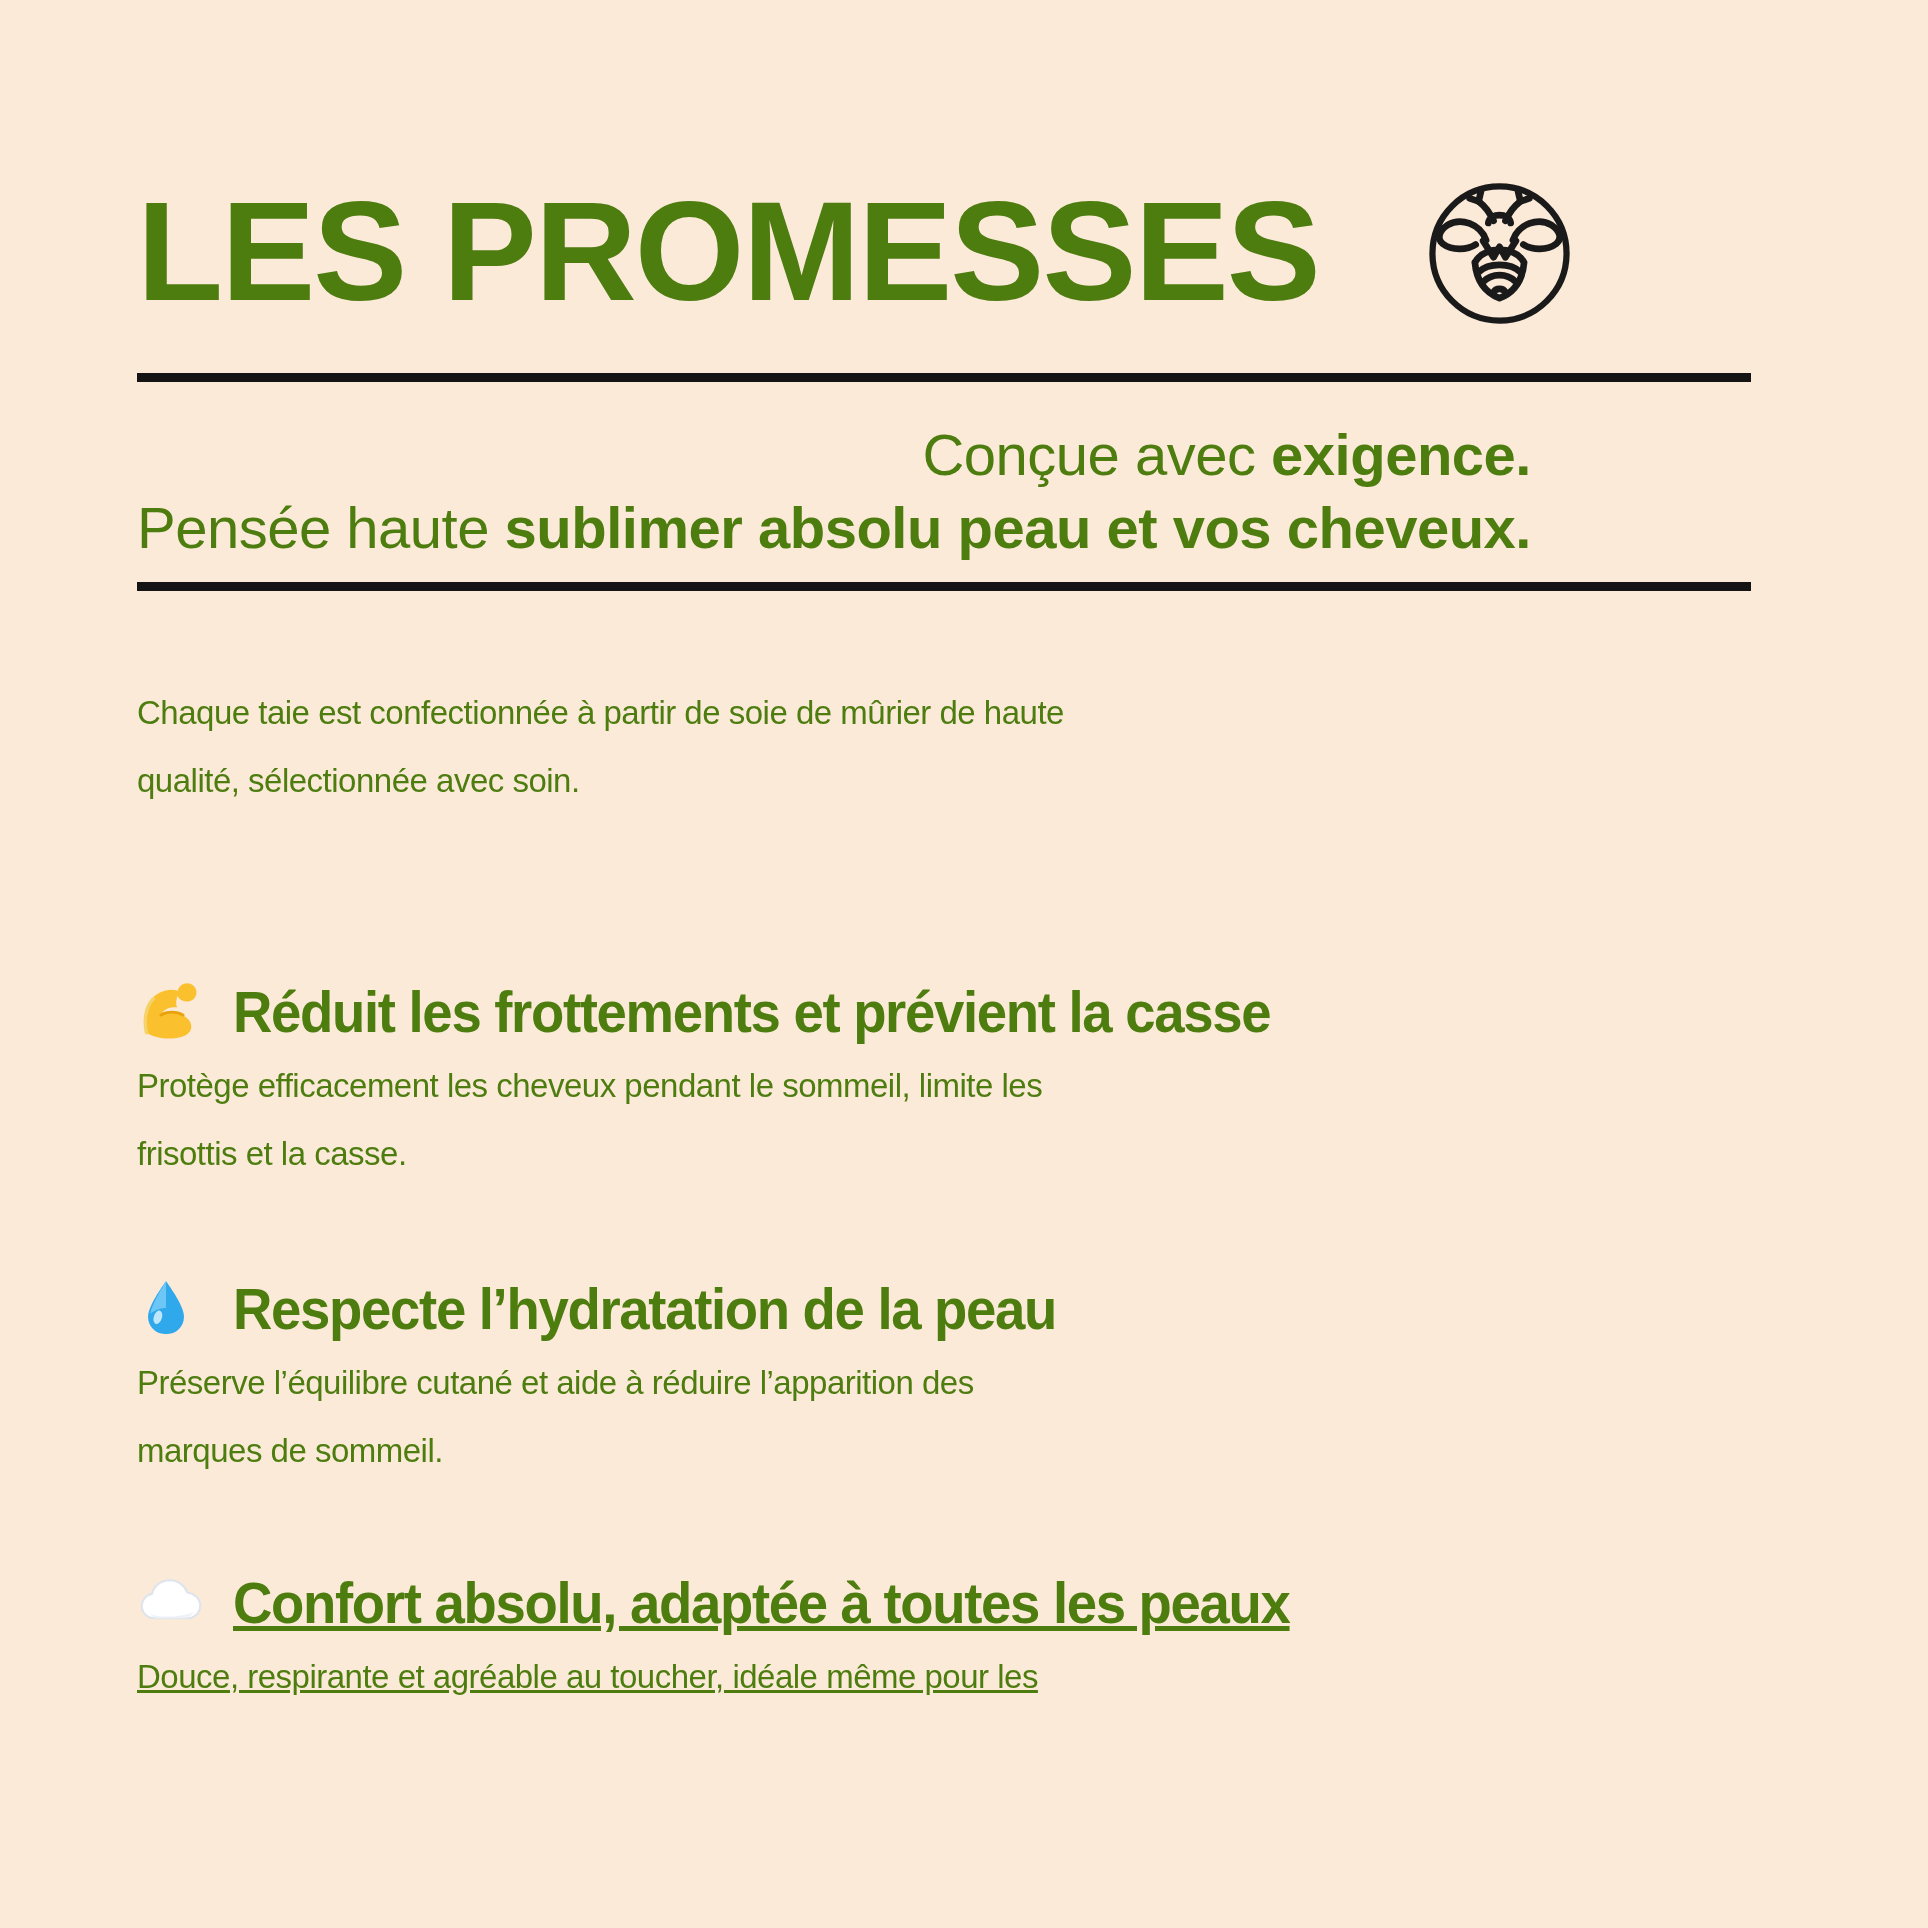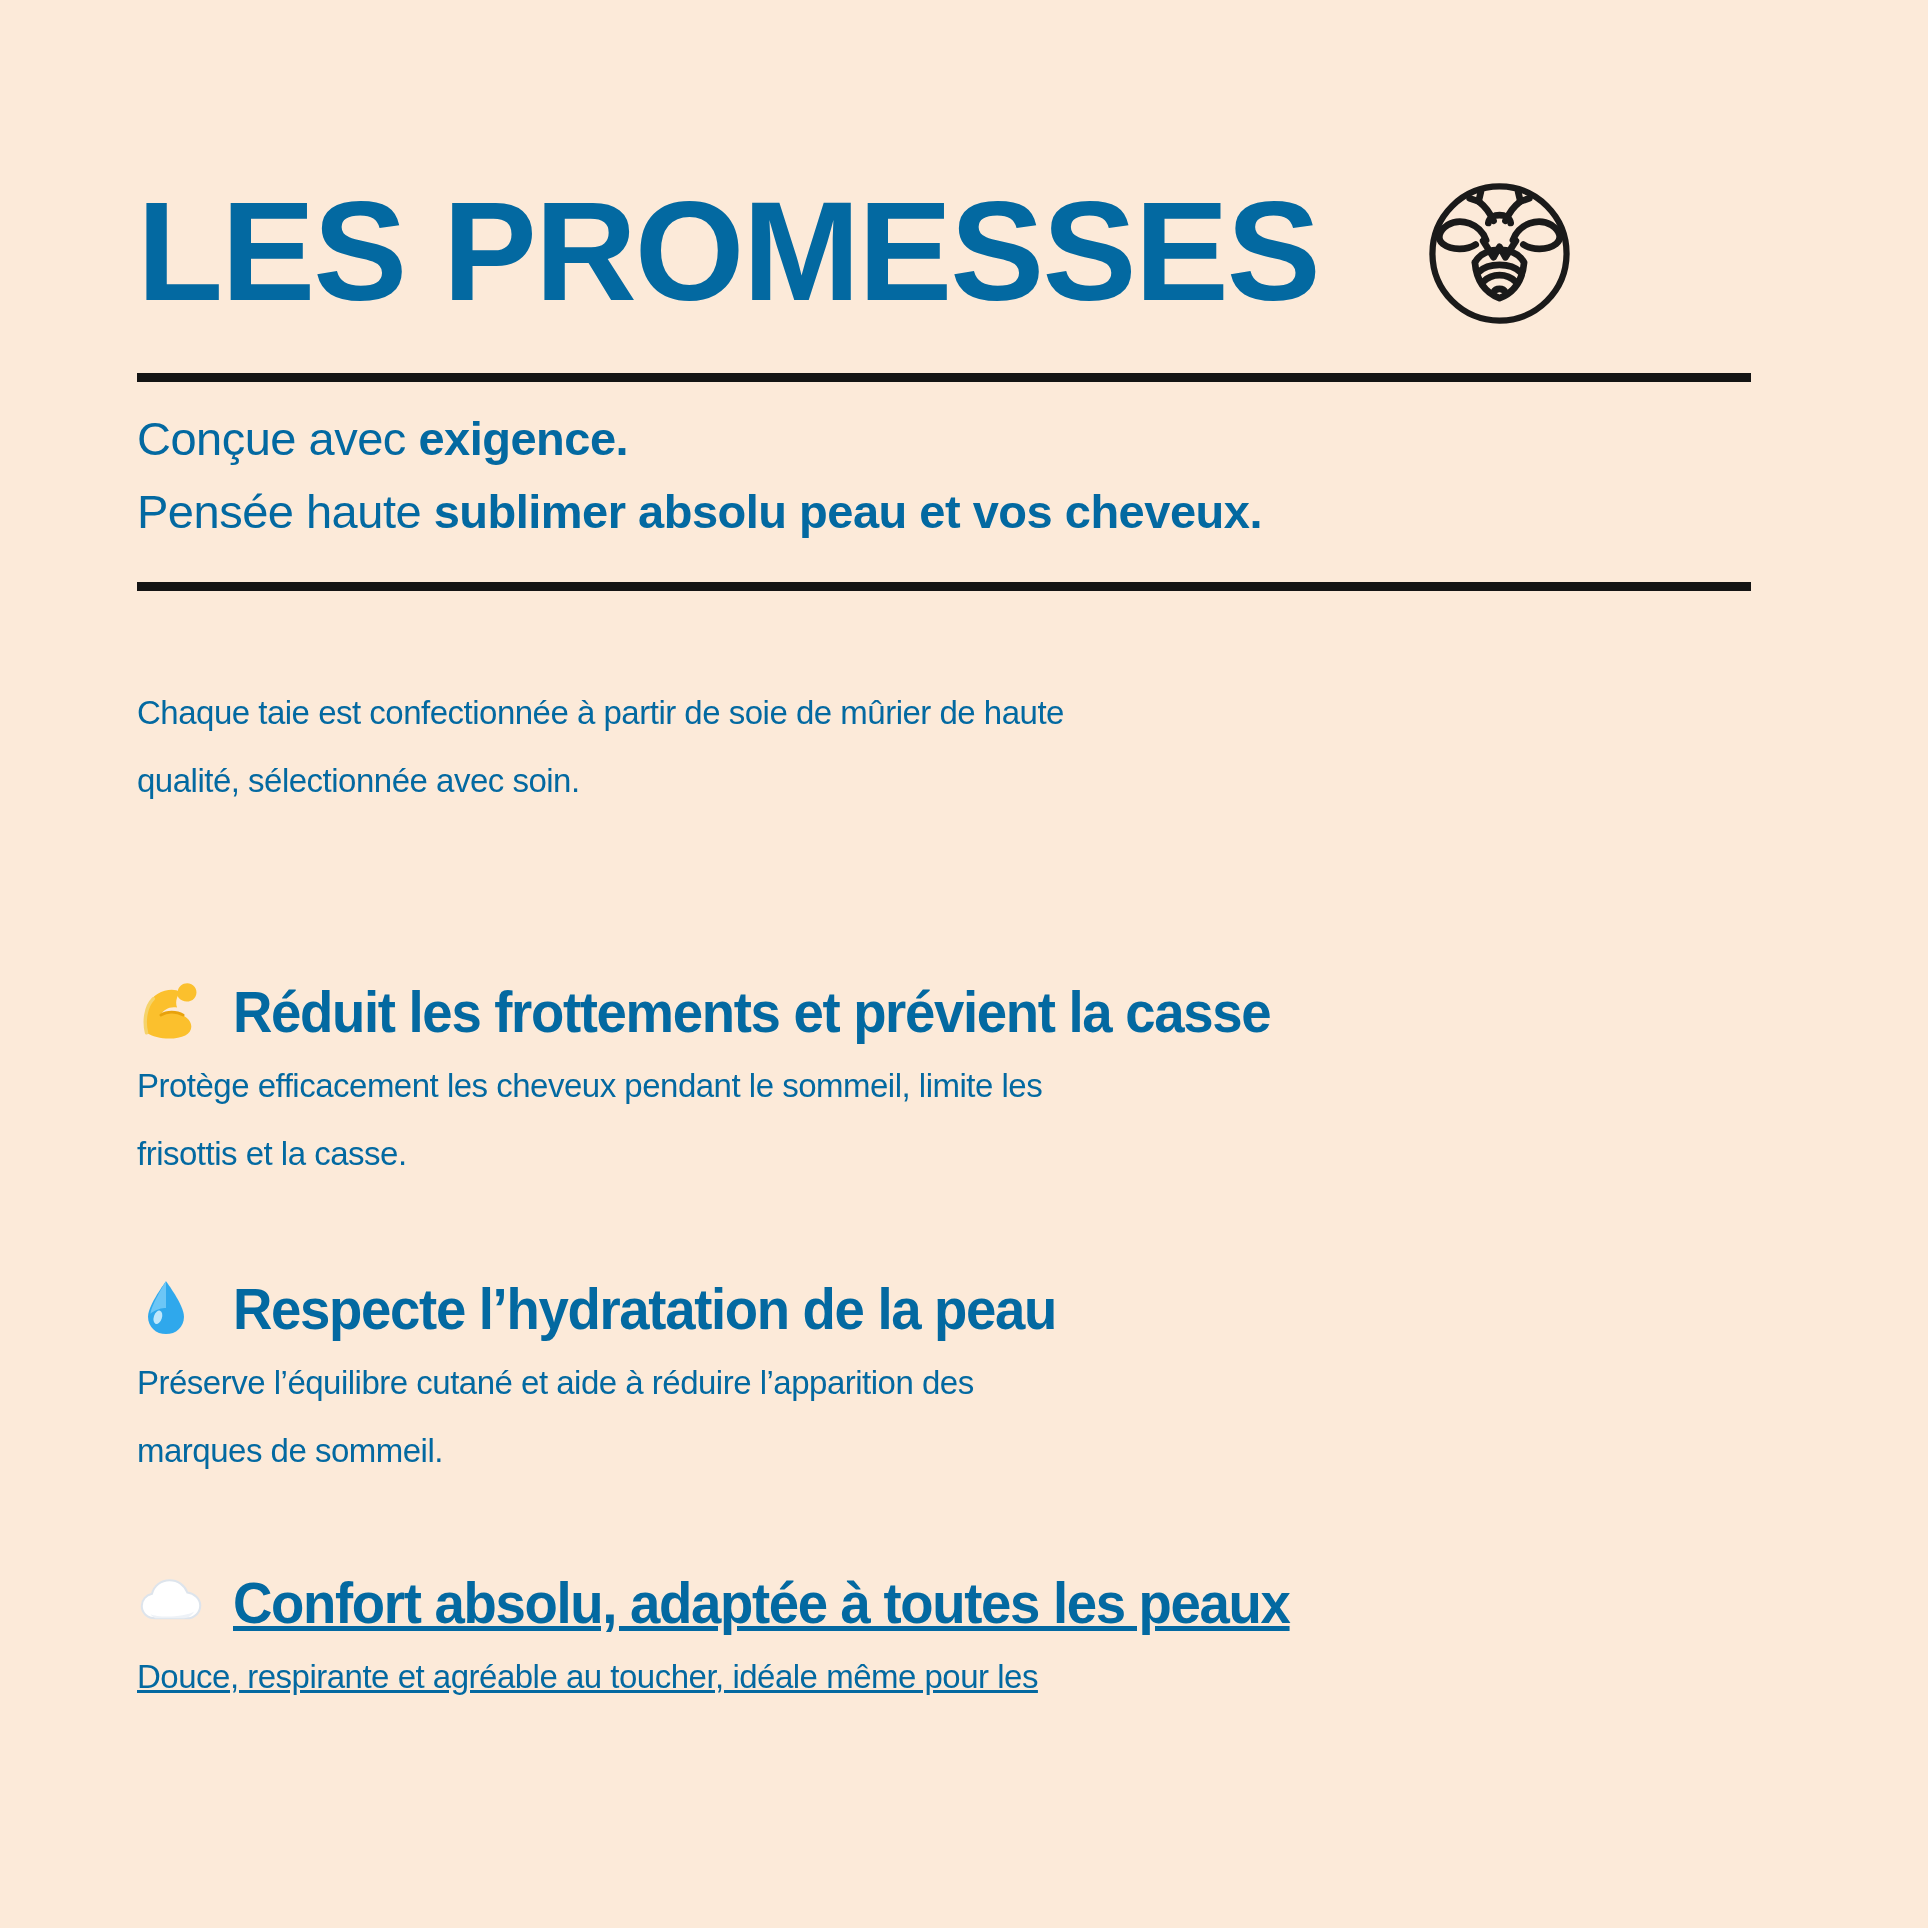--- a/index.html
+++ b/index.html
@@ -1,32 +1,32 @@
 <!DOCTYPE html>
 <html style="font-size:15px"><head>
 <meta charset="utf-8">
 <style>
   html,body{margin:0;padding:0;background:#fcead9;}
   #canvas{
     position:relative;width:1928px;height:1720px;background:#fcead9;
-    font-family:"Liberation Sans","DejaVu Sans",sans-serif;color:#0369a1;
+    font-family:"Liberation Sans","DejaVu Sans",sans-serif;color:#4d7c0f;
     overflow:hidden;
   }
   .title{
     position:absolute;left:137px;top:181px;
     font-size:141px;font-weight:700;letter-spacing:-1.9px;line-height:1;
     white-space:nowrap;
   }
   .logo{position:absolute;left:1425px;top:179px;width:149px;height:149px;}
   .rule{position:absolute;left:137px;width:1614px;height:9.4px;background:#141414;}
   .rule-top{top:373px;}
   .rule-bottom{top:582px;}
   .intro{
-    position:absolute;left:137px;top:402px;
-    font-size:47px;line-height:73px;letter-spacing:-0.5px;white-space:nowrap;
+    position:absolute;left:137px;top:418px;
+    font-size:58px;line-height:73px;letter-spacing:-0.5px;white-space:nowrap;text-align:right;
   }
   .intro b{font-weight:700;}
   .section{position:absolute;left:137px;width:1657px;}
   .sec-1{top:673px;}
   .sec-2{top:976px;}
   .sec-3{top:1273px;}
   .sec-4{top:1567px;text-decoration:underline;}
   .sec-head{display:flex;align-items:center;height:70px;}
   .sec-icon{width:73px;display:flex;justify-content:flex-start;align-items:center;margin-right:22.6px;flex:0 0 73px;}
   .sec-icon svg{display:block;}

